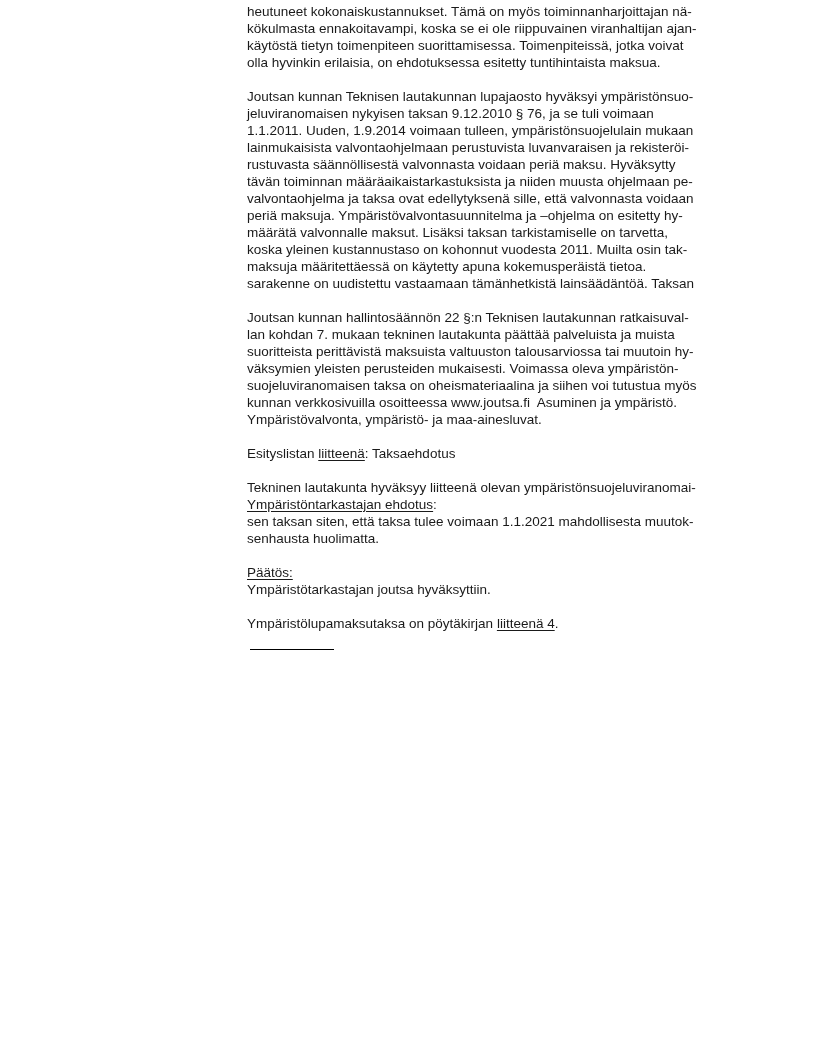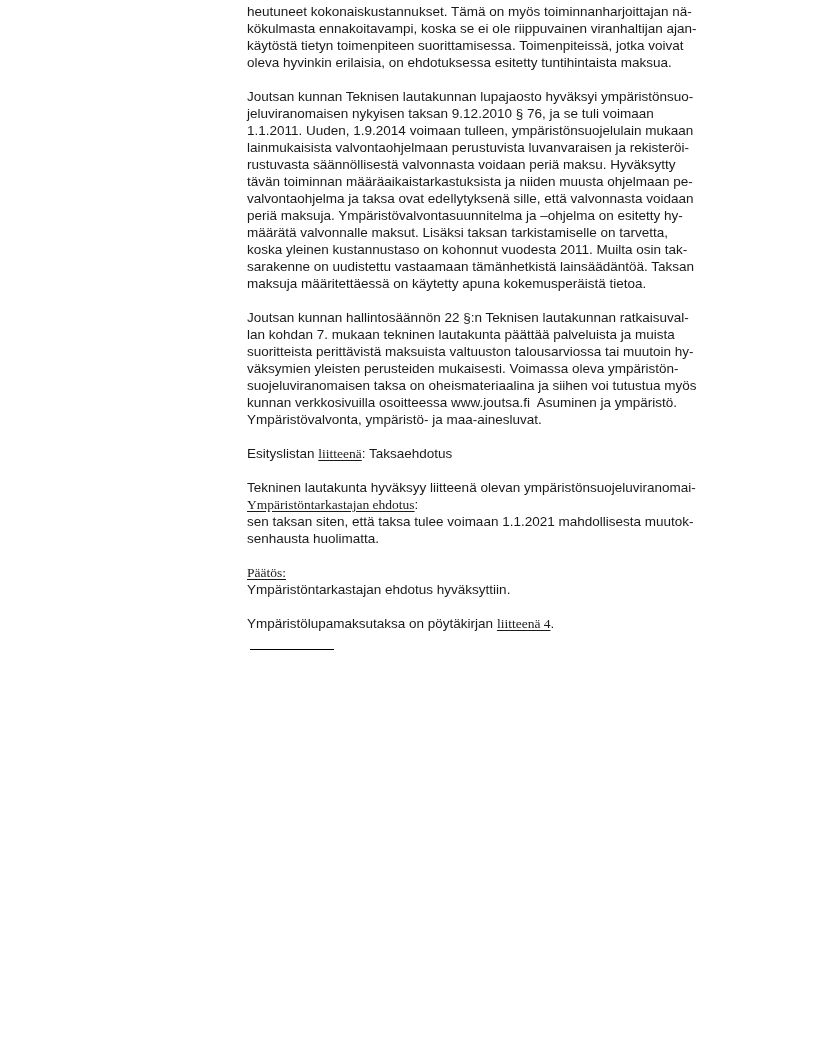--- a/index.html
+++ b/index.html
@@ -26,54 +26,53 @@
   }
   .para {
     margin: 0 0 17px 0;
   }
   .line {
     white-space: pre;
   }
   .u {
     text-decoration: underline;
     text-underline-offset: 2px;
-    font-family: Liberation Serif, serif;
   }
   .rule {
     width: 84px;
     height: 0;
     border-top: 1.5px solid #000000;
     margin-top: 6px;
     margin-left: 3px;
   }
 </style>
 </head>
 <body>
 
 <div class="page">
   <div class="text-column">
       <div class="para">
         <div class="line"><span>heutuneet kokonaiskustannukset. Tämä on myös toiminnanharjoittajan nä-</span></div>
         <div class="line"><span>kökulmasta ennakoitavampi, koska se ei ole riippuvainen viranhaltijan ajan-</span></div>
         <div class="line"><span>käytöstä tietyn toimenpiteen suorittamisessa. Toimenpiteissä, jotka voivat</span></div>
-        <div class="line"><span>oleva hyvinkin erilaisia, on ehdotuksessa esitetty tuntihintaista maksua.</span></div>
+        <div class="line"><span>olla hyvinkin erilaisia, on ehdotuksessa esitetty tuntihintaista maksua.</span></div>
       </div>
       <div class="para">
         <div class="line"><span>Joutsan kunnan Teknisen lautakunnan lupajaosto hyväksyi ympäristönsuo-</span></div>
         <div class="line"><span>jeluviranomaisen nykyisen taksan 9.12.2010 § 76, ja se tuli voimaan</span></div>
         <div class="line"><span>1.1.2011. Uuden, 1.9.2014 voimaan tulleen, ympäristönsuojelulain mukaan</span></div>
         <div class="line"><span>lainmukaisista valvontaohjelmaan perustuvista luvanvaraisen ja rekisteröi-</span></div>
         <div class="line"><span>rustuvasta säännöllisestä valvonnasta voidaan periä maksu. Hyväksytty</span></div>
         <div class="line"><span>tävän toiminnan määräaikaistarkastuksista ja niiden muusta ohjelmaan pe-</span></div>
         <div class="line"><span>valvontaohjelma ja taksa ovat edellytyksenä sille, että valvonnasta voidaan</span></div>
         <div class="line"><span>periä maksuja. Ympäristövalvontasuunnitelma ja –ohjelma on esitetty hy-</span></div>
         <div class="line"><span>määrätä valvonnalle maksut. Lisäksi taksan tarkistamiselle on tarvetta,</span></div>
         <div class="line"><span>koska yleinen kustannustaso on kohonnut vuodesta 2011. Muilta osin tak-</span></div>
+        <div class="line"><span>maksuja määritettäessä on käytetty apuna kokemusperäistä tietoa.</span></div>
         <div class="line"><span>sarakenne on uudistettu vastaamaan tämänhetkistä lainsäädäntöä. Taksan</span></div>
-        <div class="line"><span>maksuja määritettäessä on käytetty apuna kokemusperäistä tietoa.</span></div>
       </div>
       <div class="para">
         <div class="line"><span>Joutsan kunnan hallintosäännön 22 §:n Teknisen lautakunnan ratkaisuval-</span></div>
         <div class="line"><span>lan kohdan 7. mukaan tekninen lautakunta päättää palveluista ja muista</span></div>
         <div class="line"><span>suoritteista perittävistä maksuista valtuuston talousarviossa tai muutoin hy-</span></div>
         <div class="line"><span>väksymien yleisten perusteiden mukaisesti. Voimassa oleva ympäristön-</span></div>
         <div class="line"><span>suojeluviranomaisen taksa on oheismateriaalina ja siihen voi tutustua myös</span></div>
         <div class="line"><span>kunnan verkkosivuilla osoitteessa www.joutsa.fi  Asuminen ja ympäristö.</span></div>
         <div class="line"><span>Ympäristövalvonta, ympäristö- ja maa-ainesluvat.</span></div>
       </div>
@@ -81,20 +80,20 @@
         <div class="line"><span>Esityslistan </span><span class="u">liitteenä</span><span>: Taksaehdotus</span></div>
       </div>
       <div class="para">
         <div class="line"><span>Tekninen lautakunta hyväksyy liitteenä olevan ympäristönsuojeluviranomai-</span></div>
         <div class="line"><span class="u">Ympäristöntarkastajan ehdotus</span><span>:</span></div>
         <div class="line"><span>sen taksan siten, että taksa tulee voimaan 1.1.2021 mahdollisesta muutok-</span></div>
         <div class="line"><span>senhausta huolimatta.</span></div>
       </div>
       <div class="para">
         <div class="line"><span class="u">Päätös:</span></div>
-        <div class="line"><span>Ympäristöntarkastajan ehdotus hyväksyttiin.</span></div>
+        <div class="line"><span>Ympäristötarkastajan joutsa hyväksyttiin.</span></div>
       </div>
       <div class="para">
         <div class="line"><span>Ympäristölupamaksutaksa on pöytäkirjan </span><span class="u">liitteenä 4</span><span>.</span></div>
       </div>
       <div class="rule"></div>
     </div>
 </div>
 
 </body></html>

